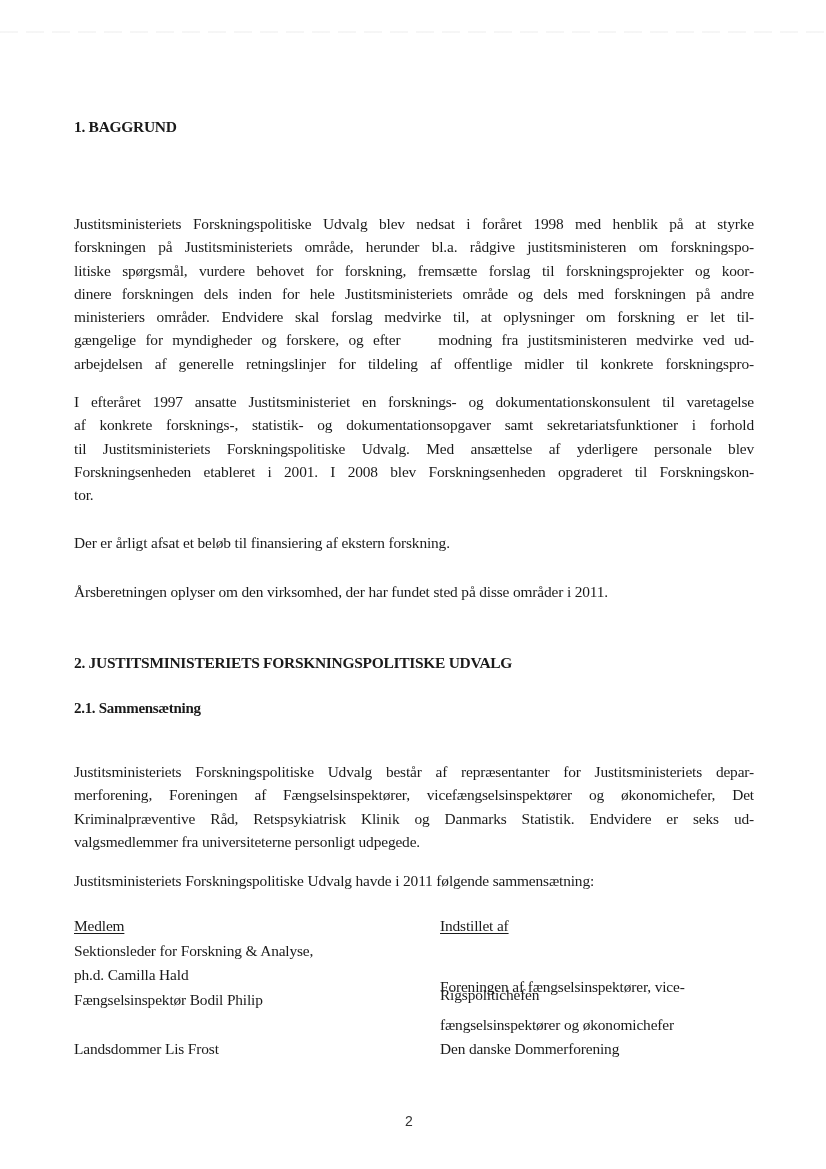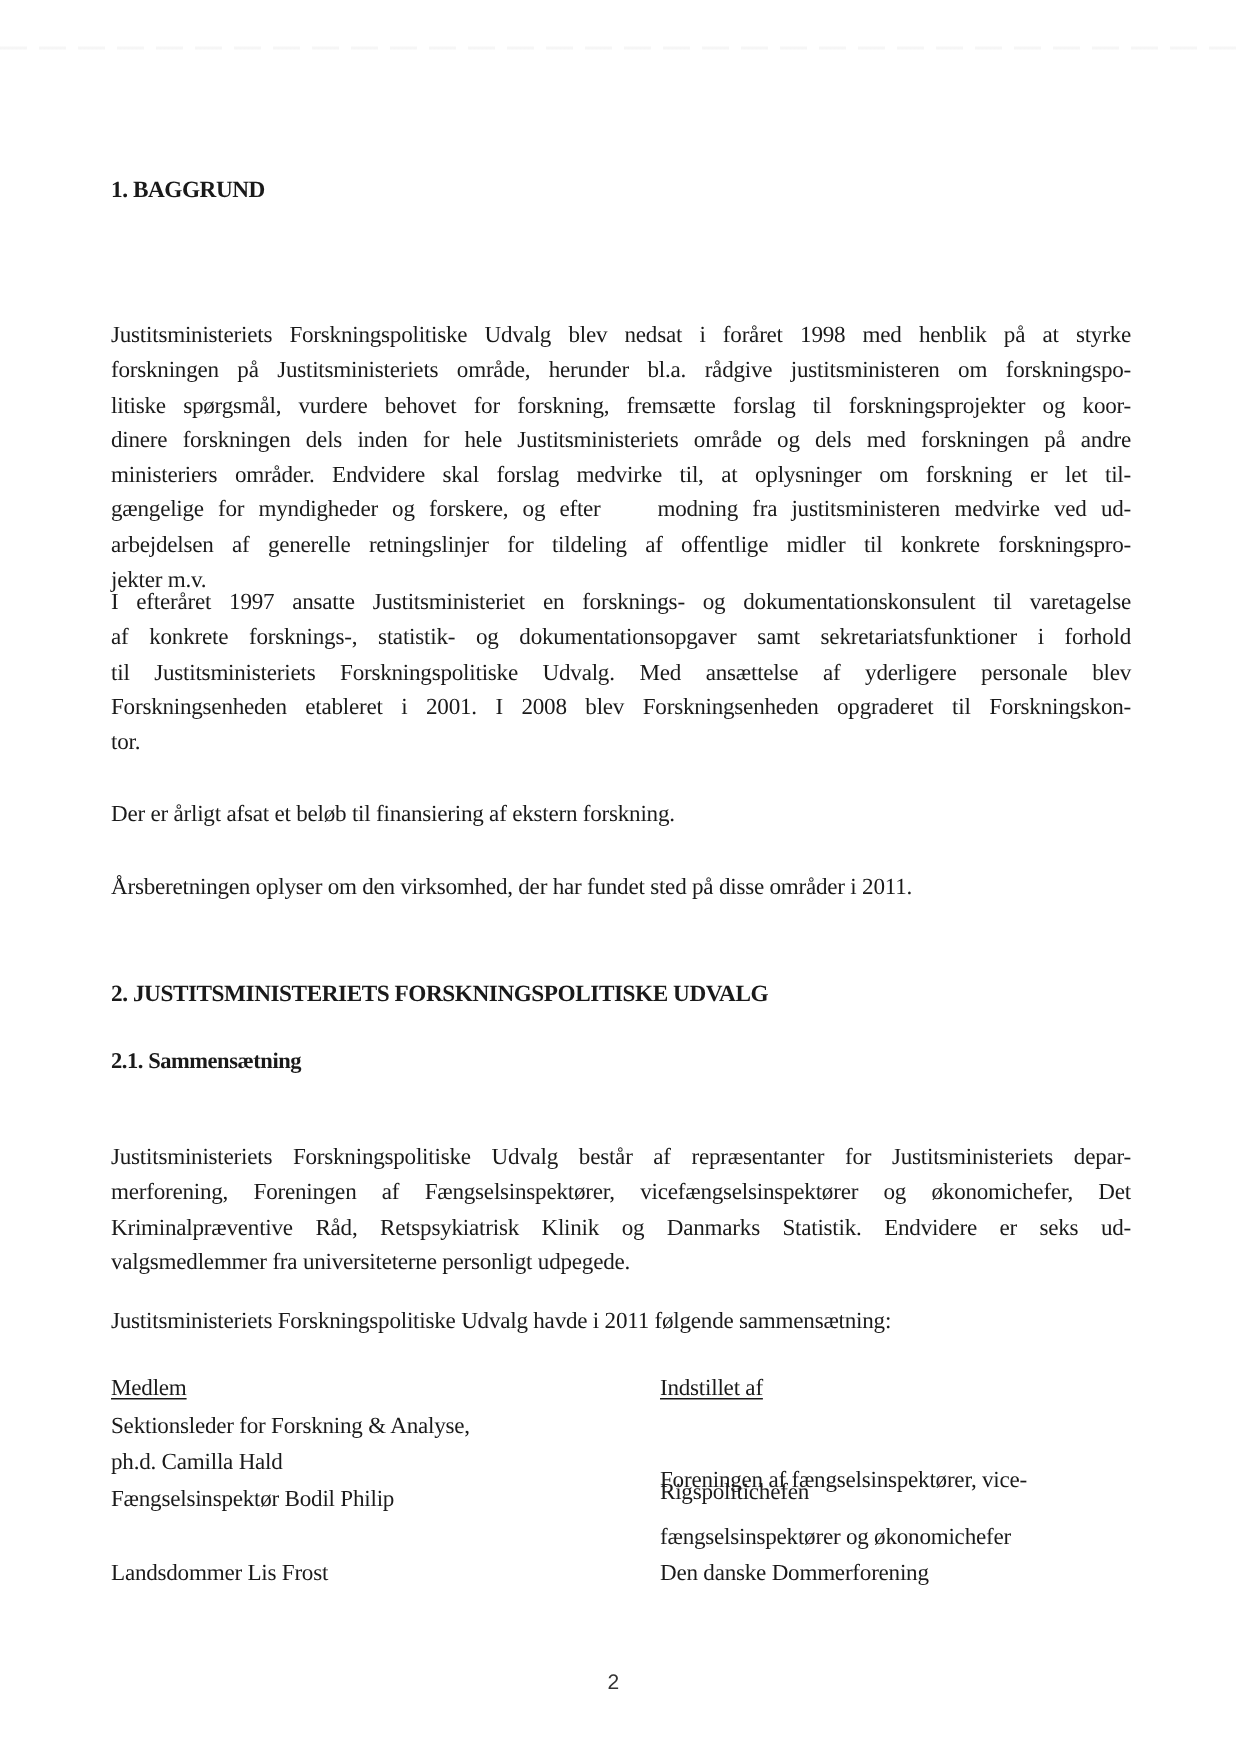--- a/index.html
+++ b/index.html
@@ -100,21 +100,20 @@
   <div class="h1" style="top:118px;">1. BAGGRUND</div>
 
   <div class="para" style="top:184px;margin-top:28px;">
     <span class="ln">Justitsministeriets Forskningspolitiske Udvalg blev nedsat i foråret 1998 med henblik på at styrke</span>
     <span class="ln">forskningen på Justitsministeriets område, herunder bl.a. rådgive justitsministeren om forskningspo-</span>
     <span class="ln">litiske spørgsmål, vurdere behovet for forskning, fremsætte forslag til forskningsprojekter og koor-</span>
     <span class="ln">dinere forskningen dels inden for hele Justitsministeriets område og dels med forskningen på andre</span>
     <span class="ln">ministeriers områder. Endvidere skal forslag medvirke til, at oplysninger om forskning er let til-</span>
     <span class="ln" style="white-space:pre;">gængelige for myndigheder og forskere, og efter    modning fra justitsministeren medvirke ved ud-</span>
     <span class="ln">arbejdelsen af generelle retningslinjer for tildeling af offentlige midler til konkrete forskningspro-</span>
-    <span class="ln last">jekter m.v.</span>
   </div>
 
   <div class="para" style="top:390px;">
     <span class="ln">I efteråret 1997 ansatte Justitsministeriet en forsknings- og dokumentationskonsulent til varetagelse</span>
     <span class="ln">af konkrete forsknings-, statistik- og dokumentationsopgaver samt sekretariatsfunktioner i forhold</span>
     <span class="ln">til Justitsministeriets Forskningspolitiske Udvalg. Med ansættelse af yderligere personale blev</span>
     <span class="ln">Forskningsenheden etableret i 2001. I 2008 blev Forskningsenheden opgraderet til Forskningskon-</span>
     <span class="ln last">tor.</span>
   </div>
 

